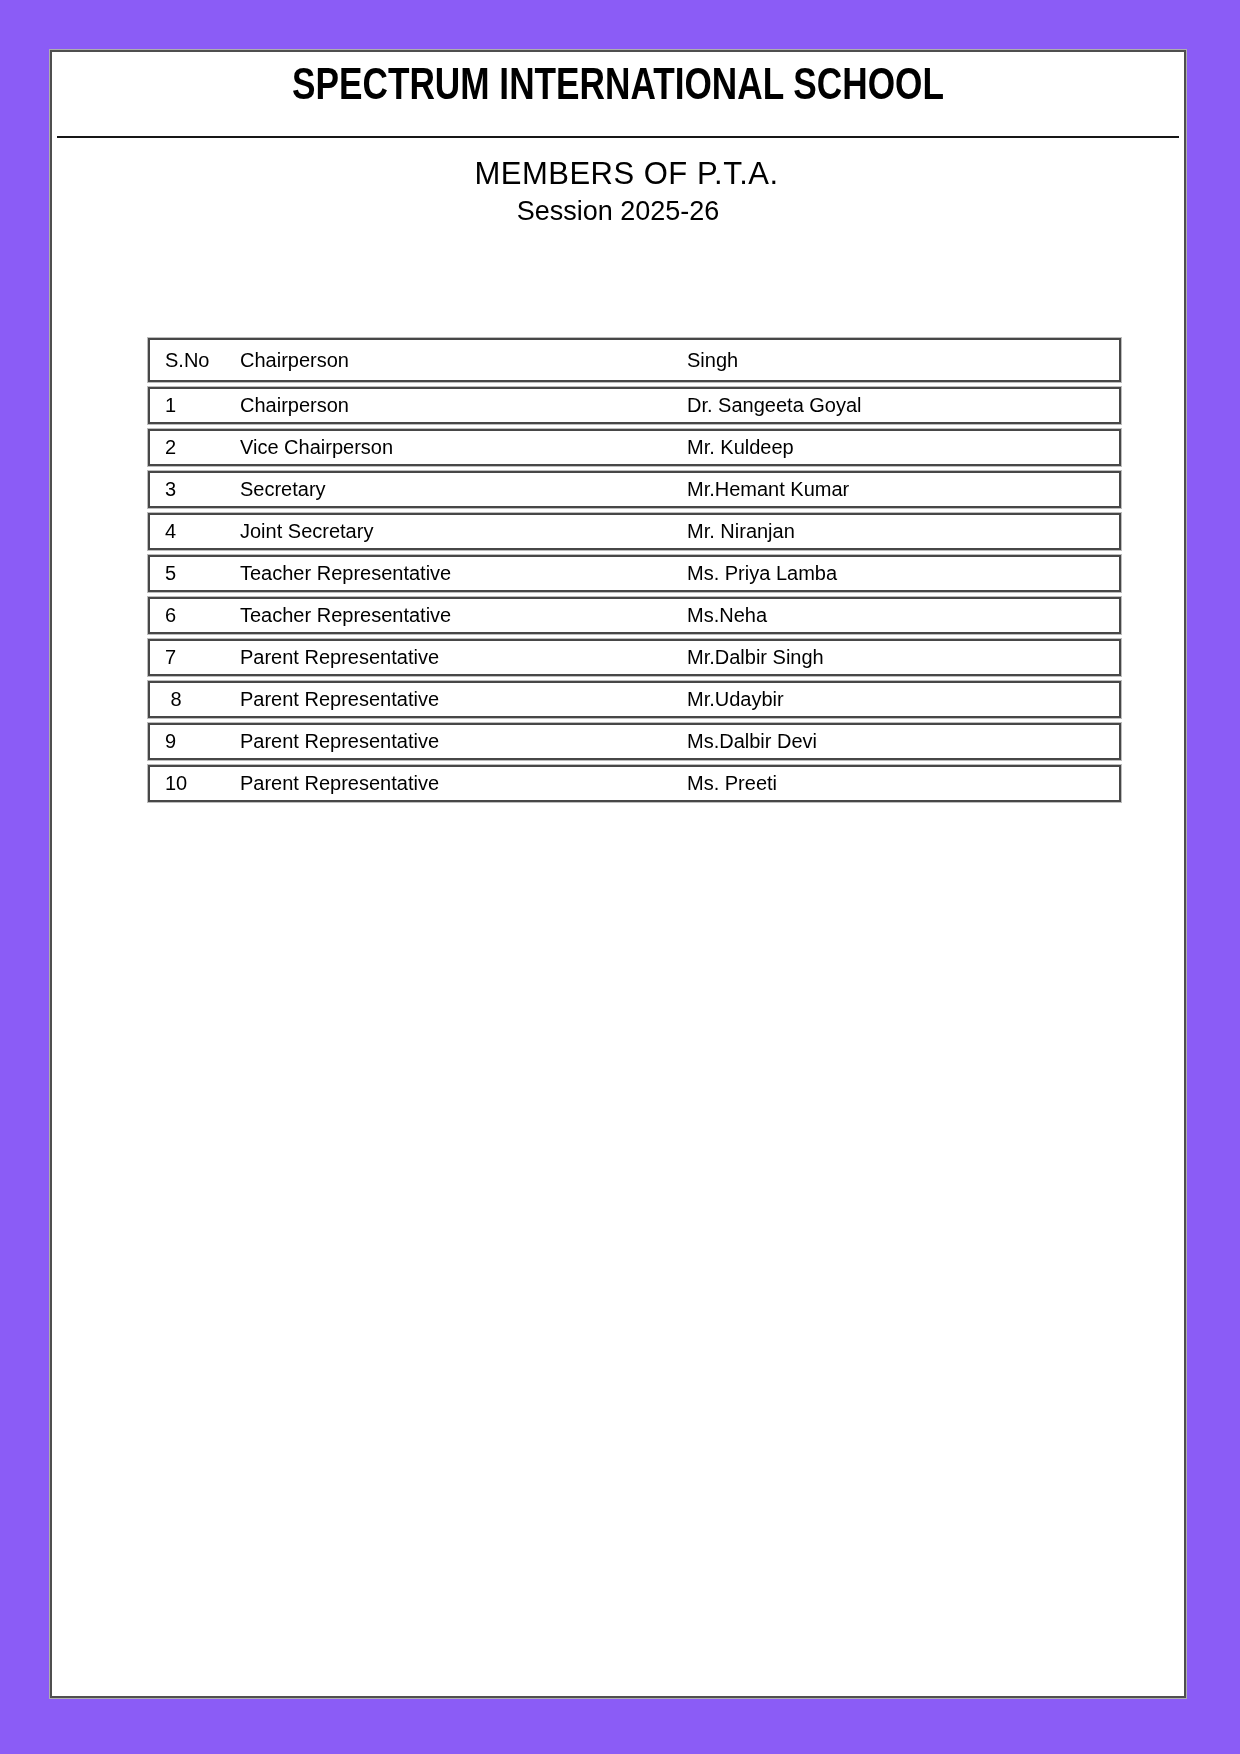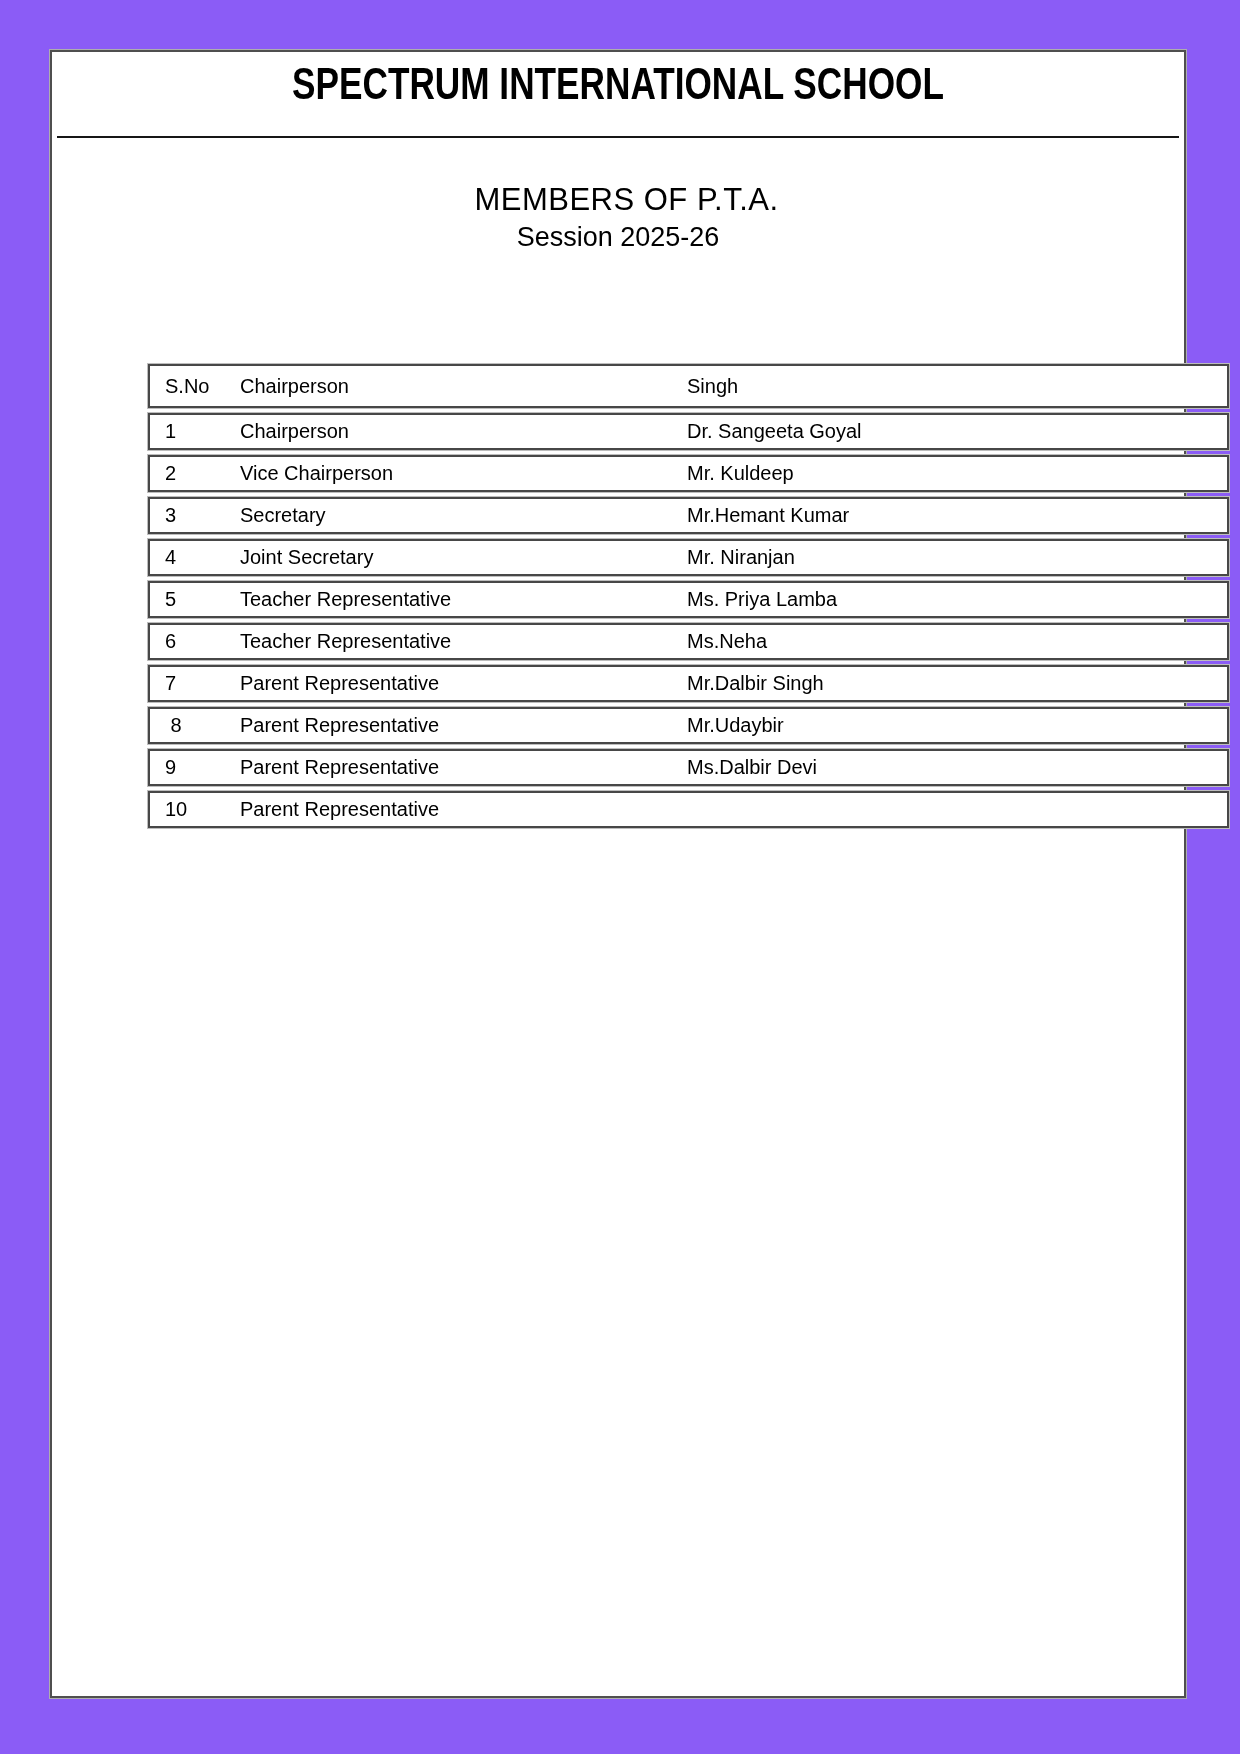--- a/index.html
+++ b/index.html
@@ -55,39 +55,39 @@
     margin-top: 4px;
   }
   .header-rule {
     margin: 28px 5px 0 5px;
     border: none;
     border-top: 2px solid #161616;
     height: 0;
   }
   
   .doc-title {
-    margin-top: 45px;
+    margin-top: 19px;
     text-align: center;
     font-size: 31px;
     font-weight: normal;
     letter-spacing: 0.5px;
     line-height: 34px;
     padding-left: 17px;
   }
   .doc-subtitle {
     margin-top: 5px;
     text-align: center;
     font-size: 27px;
     font-weight: normal;
     line-height: 30px;
   }
   
   .pta-table {
     margin: 112px 0 0 96px;
-    width: 1081px;
+    width: 973px;
     box-sizing: border-box;
   }
   .t-row {
     display: grid;
     grid-template-columns: 75px 447px 1fr;
     align-items: center;
     box-sizing: border-box;
     border: 2px solid #474747;
     box-shadow: 0 0 0 1px #bdbdbd;
     background: #ffffff;
@@ -167,18 +167,19 @@
     <div class="cell">Mr.Udaybir</div>
   </div>
           <div class="t-row">
     <div class="cell">9</div>
     <div class="cell">Parent Representative</div>
     <div class="cell">Ms.Dalbir Devi</div>
   </div>
           <div class="t-row">
     <div class="cell">10</div>
     <div class="cell">Parent Representative</div>
+    <div class="cell">Ms. Preeti</div>
   </div>
         </div>
     </div>
 
   </div>
 </div>
 
 </body></html>

